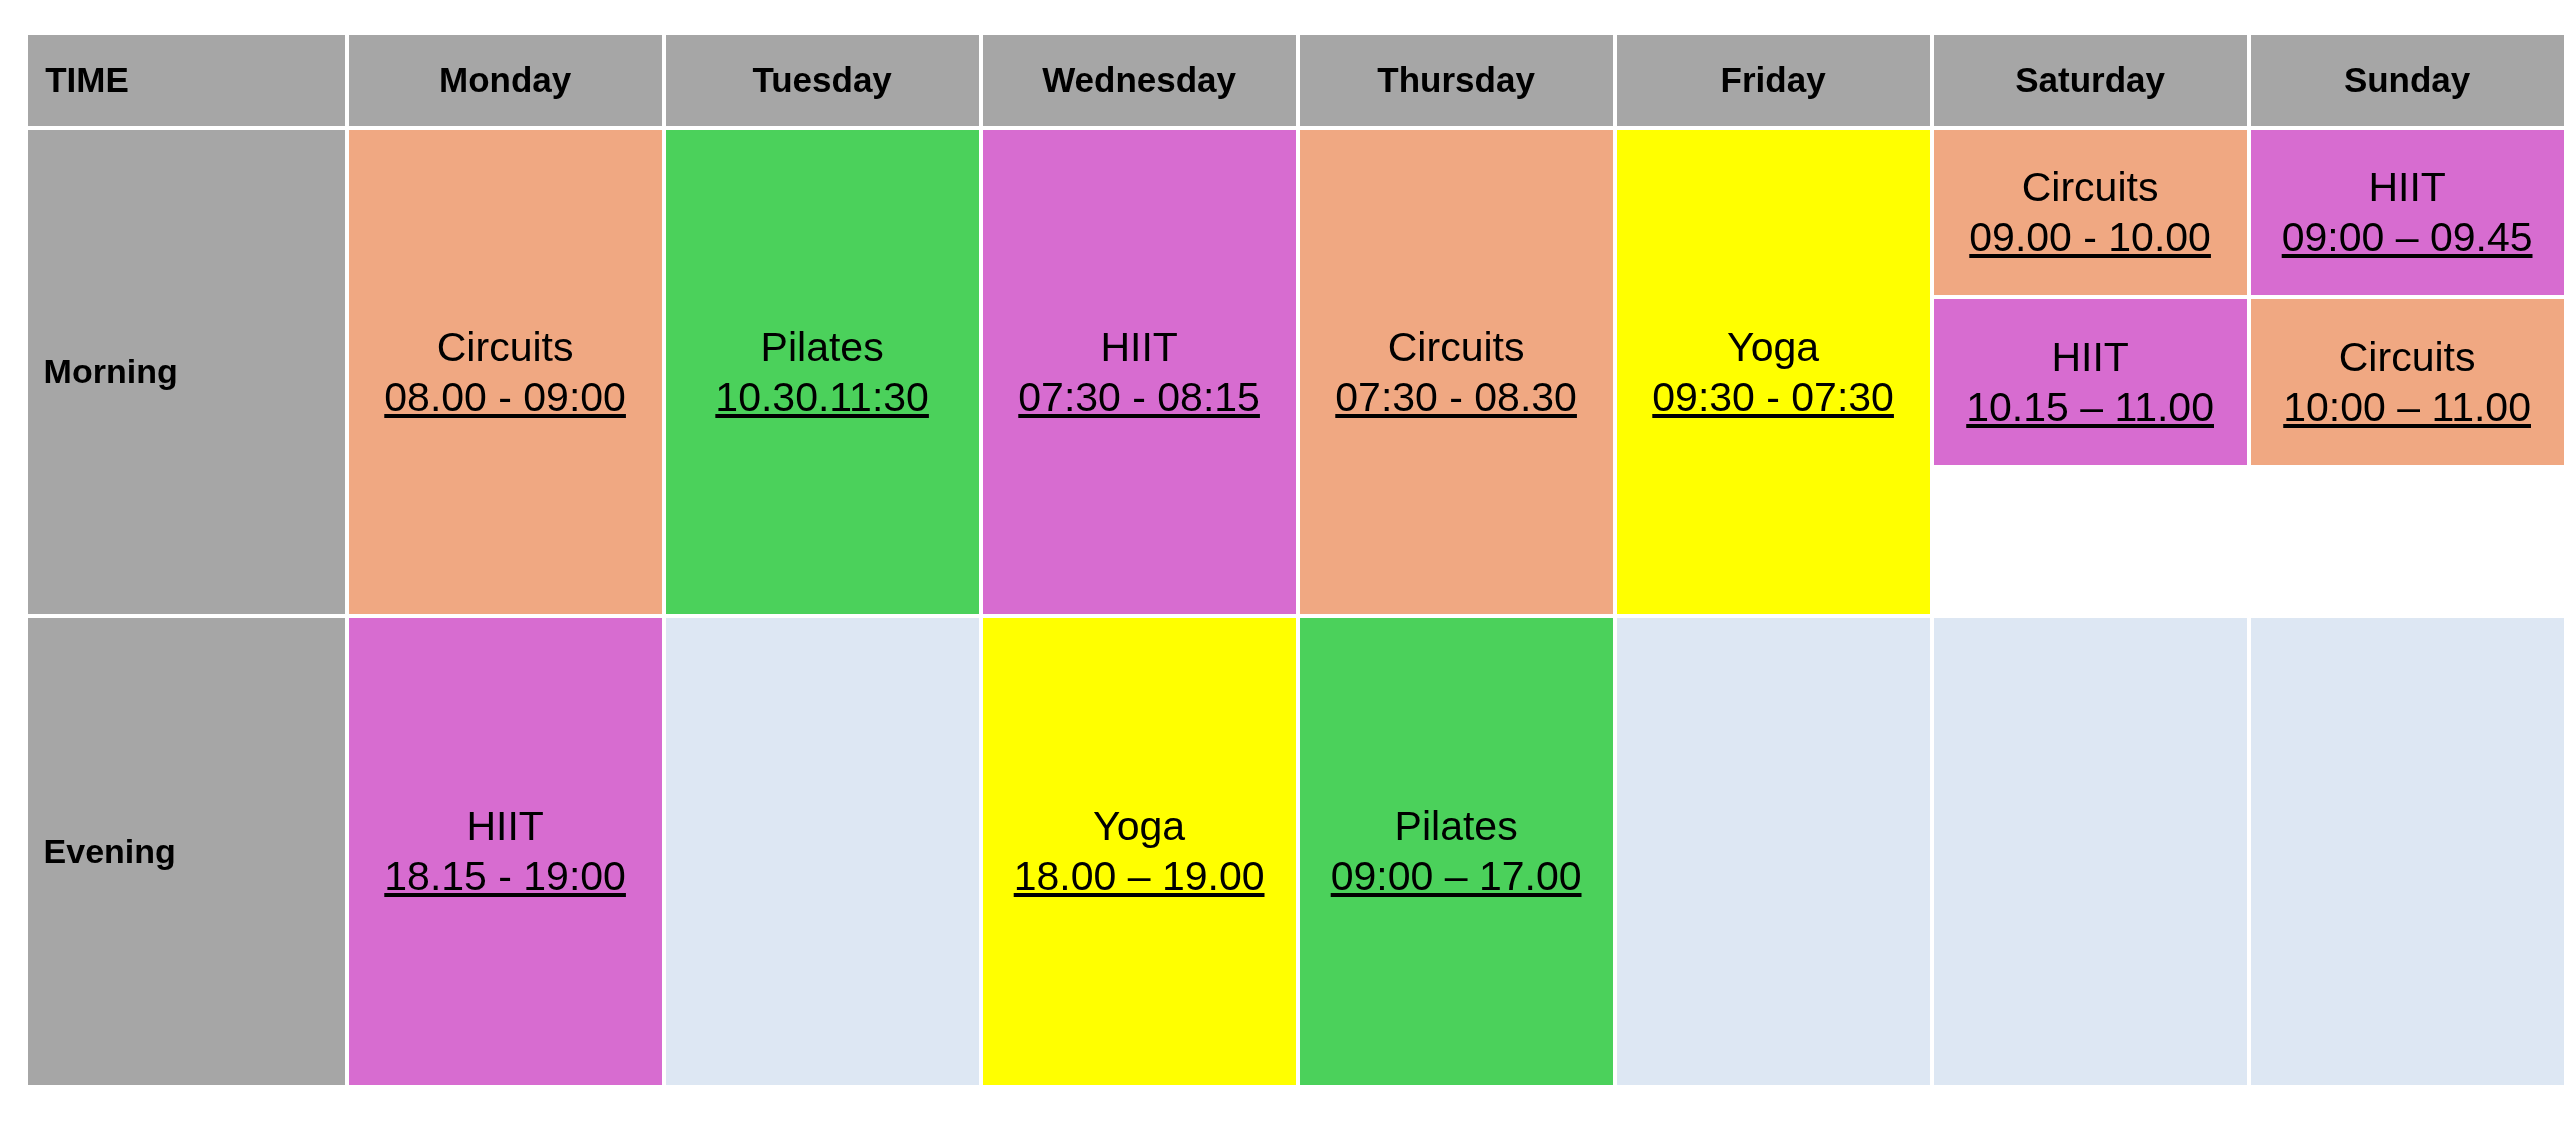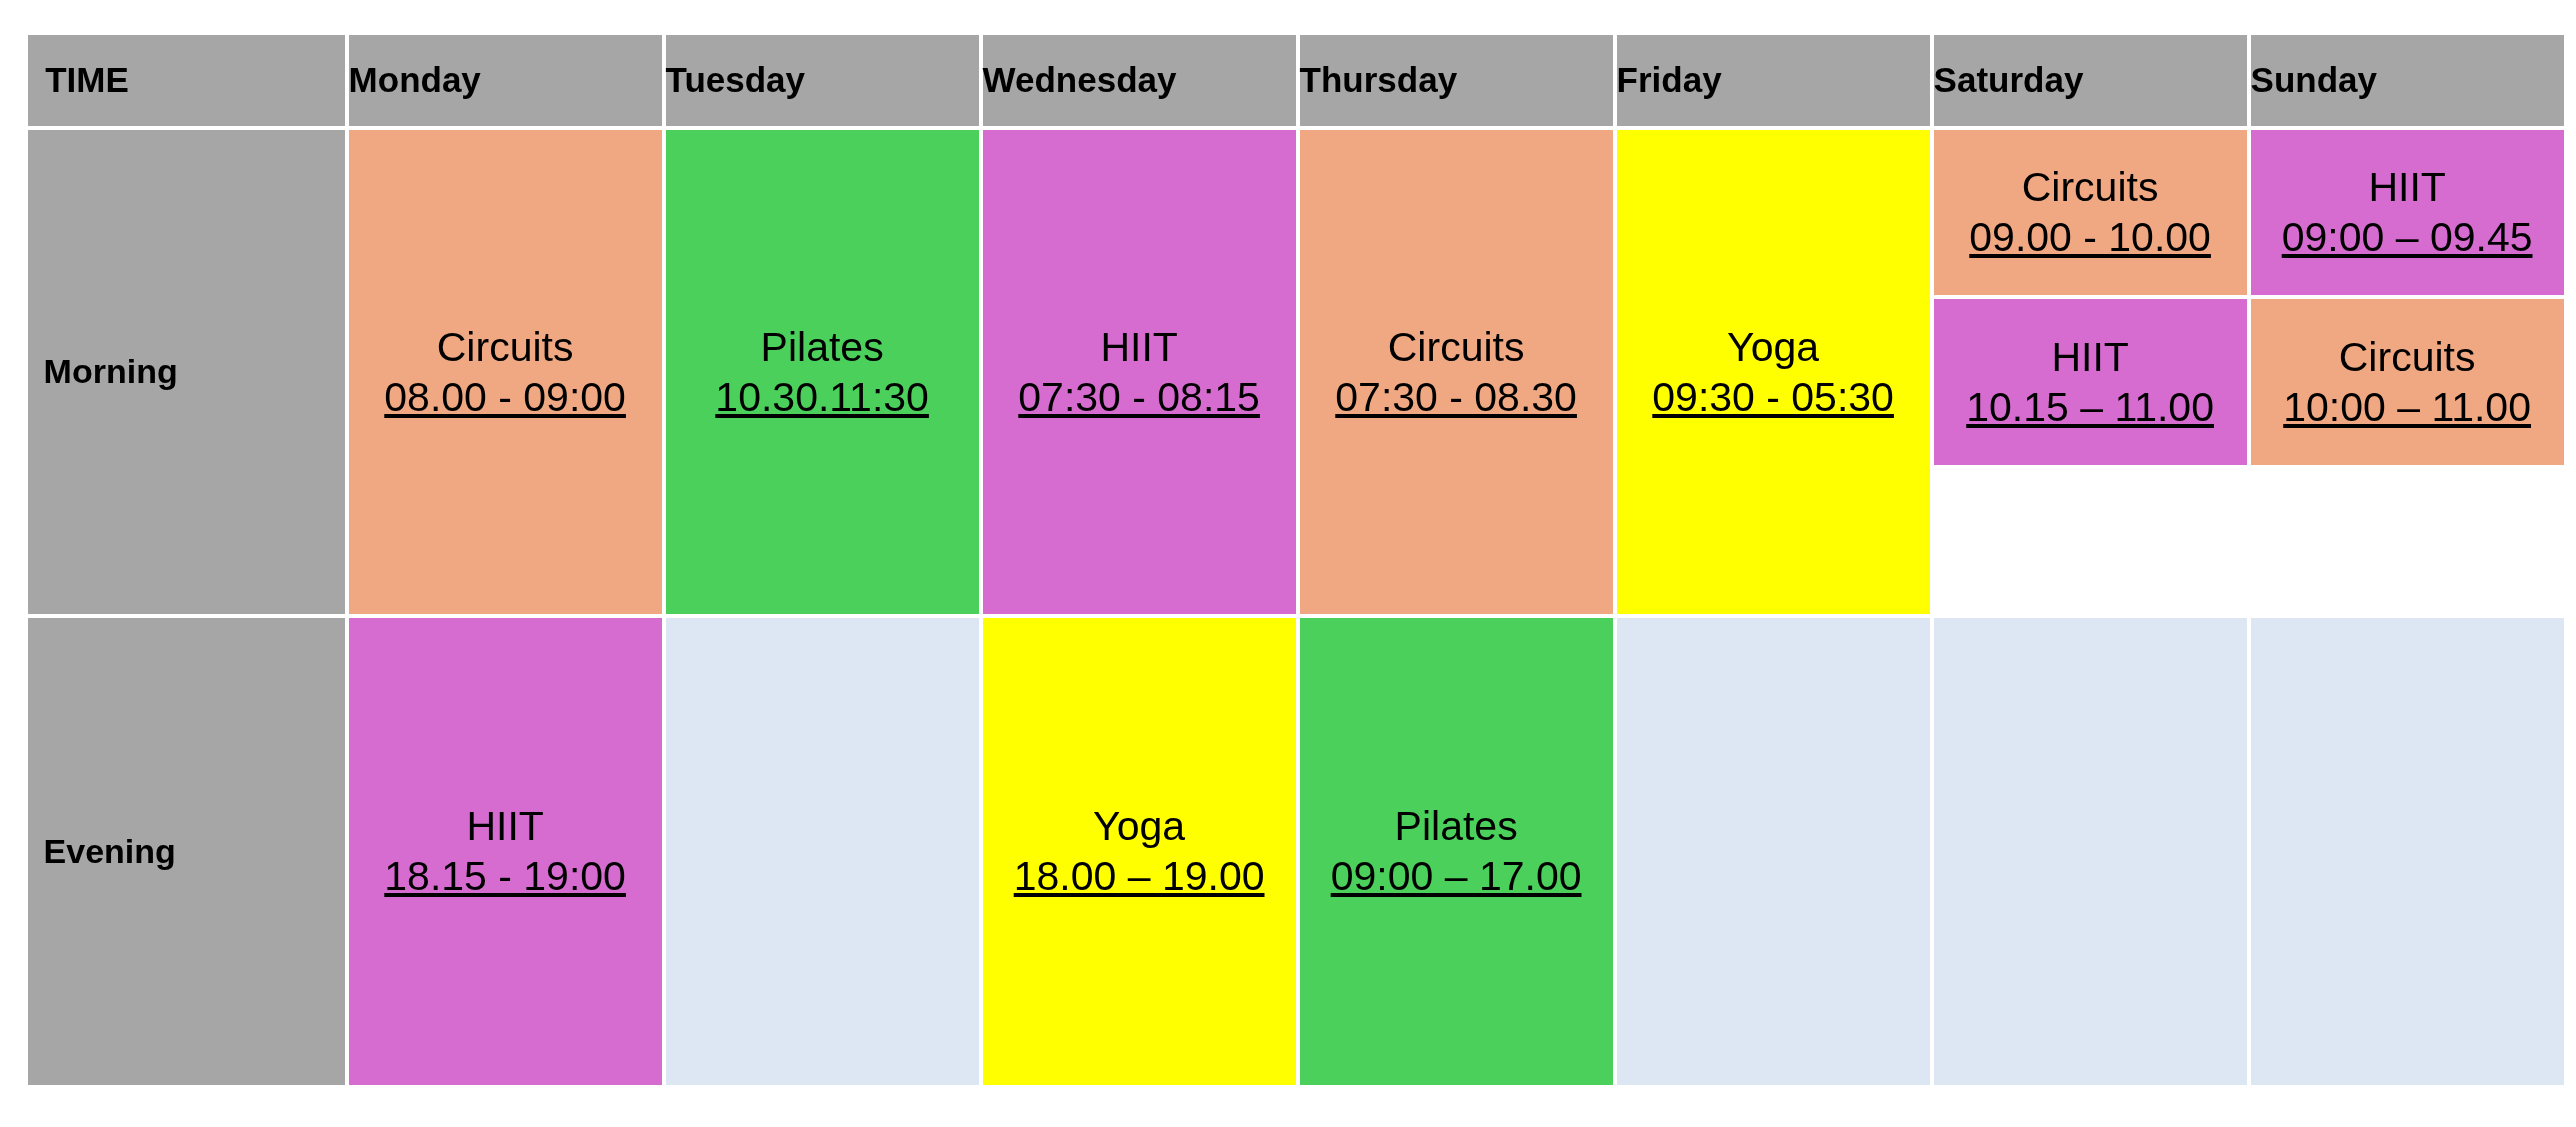--- a/index.html
+++ b/index.html
@@ -42,21 +42,21 @@
     font-weight: bold;
     color: #000000;
     padding: 0;
     vertical-align: middle;
   }
   th.time-head {
     text-align: left;
     padding-left: 17.6px;
   }
   th.day-head {
-    text-align: left;
+    text-align: center;
   }
 
   
   td.time-label {
     background: #a6a6a6;
     font-size: 34px;
     font-weight: bold;
     color: #000000;
     text-align: left;
     padding: 0 0 0 16px;
@@ -159,21 +159,21 @@
           </td>
           <td class="cell" style="background: rgb(240, 168, 130);">
             <span class="session">
               <span class="cls">Circuits</span>
               <span class="tm">07:30 - 08.30</span>
             </span>
           </td>
           <td class="cell" style="background: rgb(255, 255, 0);">
             <span class="session">
               <span class="cls">Yoga</span>
-              <span class="tm">09:30 - 05:30</span>
+              <span class="tm">09:30 - 07:30</span>
             </span>
           </td>
           <td class="split">
             <div class="split-inner">
               <div class="split-part" style="background: rgb(240, 168, 130);">
                 <span class="session">
                   <span class="cls">Circuits</span>
                   <span class="tm">09.00 - 10.00</span>
                 </span>
               </div>

